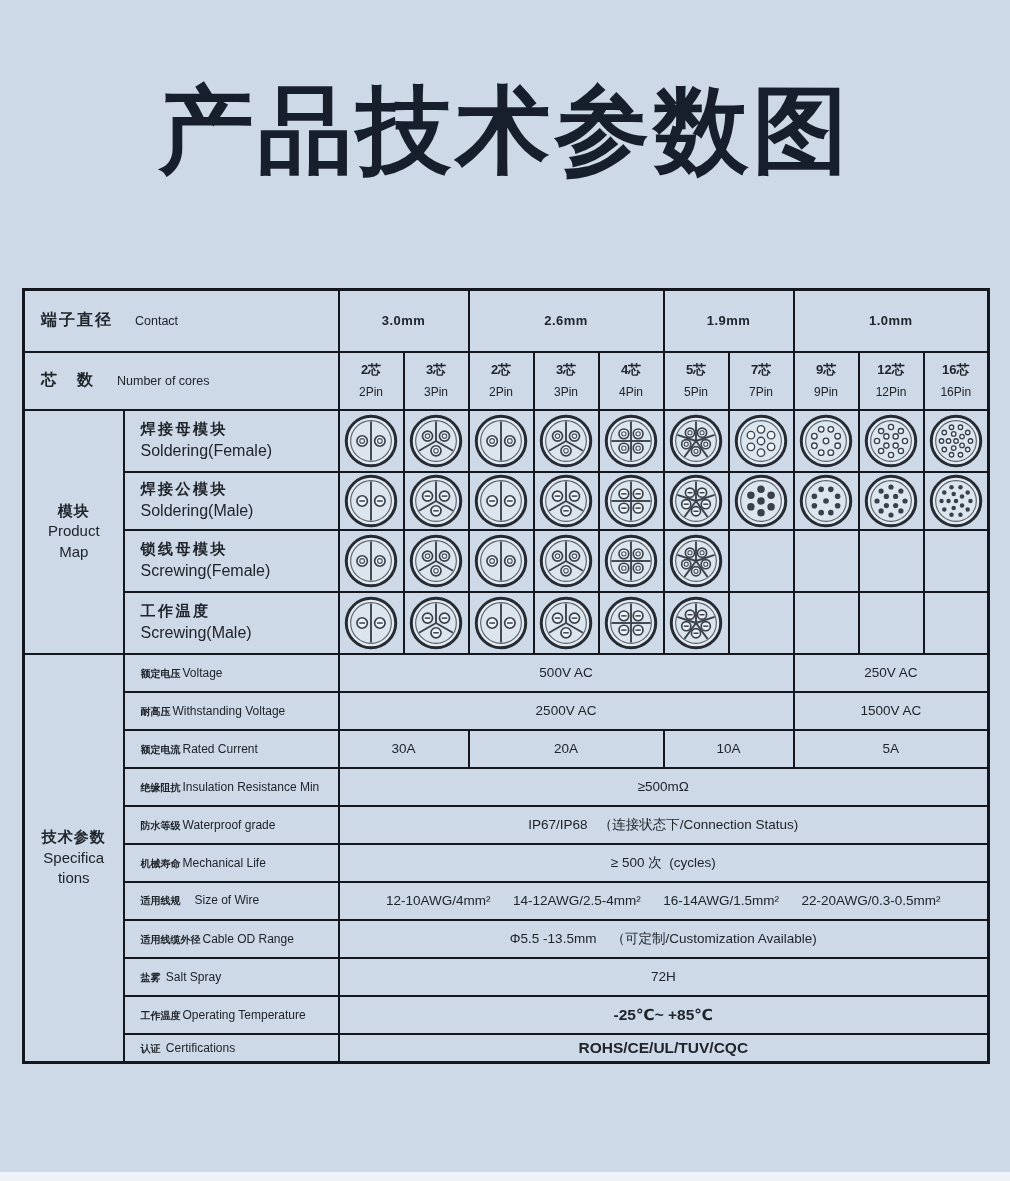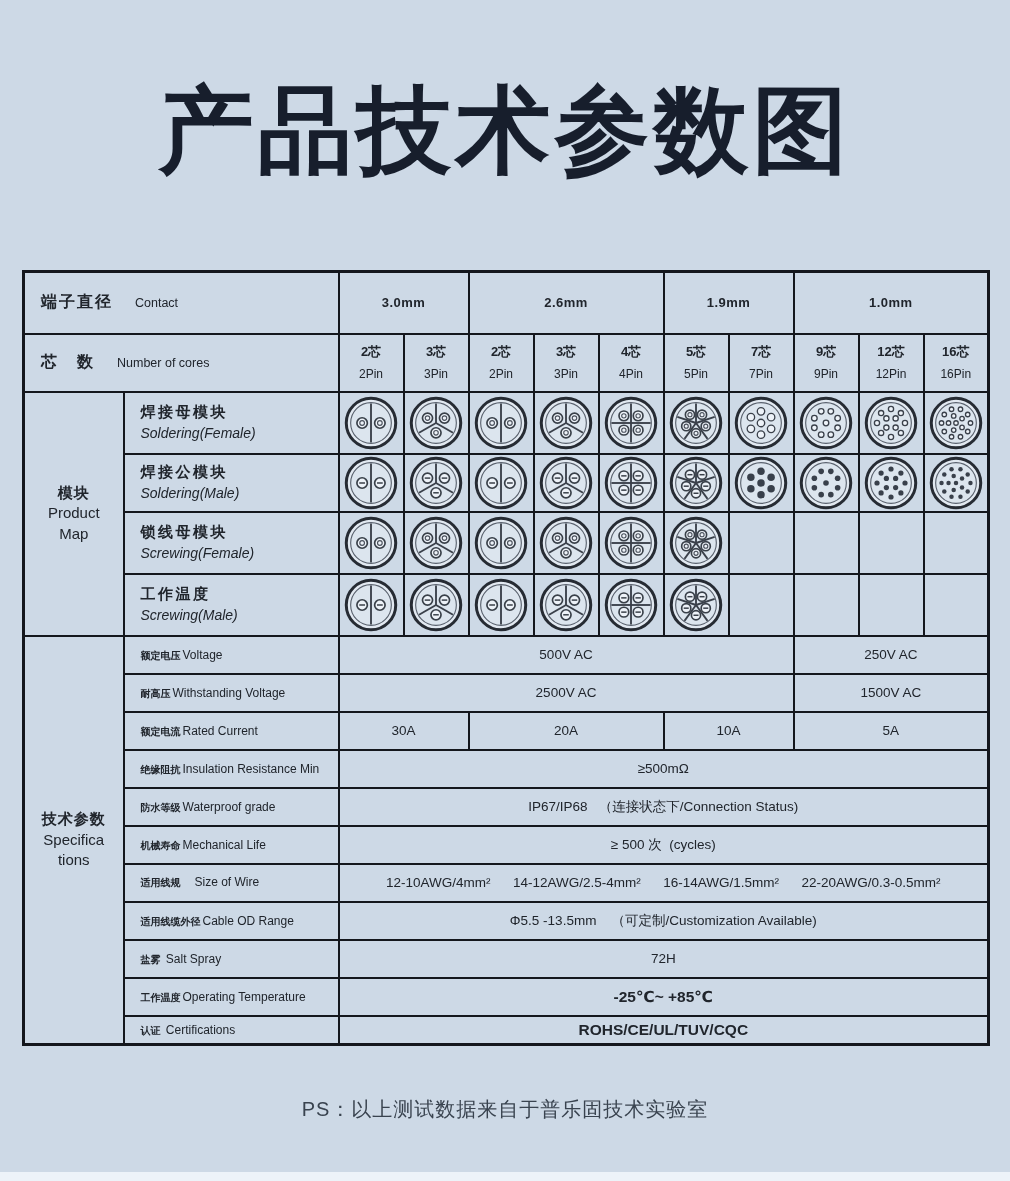--- a/index.html
+++ b/index.html
@@ -10,36 +10,36 @@
   html,body{margin:0;padding:0;}
   .page{
     position:relative;width:1010px;height:1181px;background:var(--bg);
     font-family:"Liberation Sans","DejaVu Sans",sans-serif;color:var(--ink);overflow:hidden;
   }
   .title{
     margin:0;position:absolute;top:76px;left:0;width:100%;text-align:center;
     font-size:95px;font-weight:900;letter-spacing:4px;color:#171e2c;line-height:1.15;
   }
   .spec-table{
-    position:absolute;left:22px;top:270px;width:966px;
+    position:absolute;left:22px;top:288px;width:966px;
     border-collapse:collapse;table-layout:fixed;border:3px solid var(--line);
   }
   .spec-table td{
     border:2px solid var(--line);text-align:center;vertical-align:middle;
     padding:0;font-size:13px;color:var(--ink);
   }
   td.lbl{text-align:left;padding:0 6px 0 16px;white-space:nowrap;}
   .zh-lg{font-weight:bold;font-size:16px;letter-spacing:2px;}
   .en-sm{font-size:12.5px;}
   .gap-lg{margin-left:22px;}
   .dia{font-weight:bold;font-size:14px;letter-spacing:.5px;margin-left:31px;}
   .core-zh{display:block;font-weight:bold;font-size:13px;line-height:1.2;}
   .core-en{display:block;font-size:12px;line-height:1.2;margin-top:8px;}
   .mod-zh{display:block;font-weight:bold;font-size:15px;letter-spacing:2.5px;line-height:1.25;}
-  .mod-en{display:block;font-size:14px;line-height:1.25;margin-top:3px;font-style:italic;}
+  .mod-en{display:block;font-size:16px;line-height:1.25;margin-top:3px;}
   td.sb{text-align:center;}
   .sb-zh{display:block;font-weight:bold;font-size:15px;letter-spacing:1px;line-height:1.35;}
   .sb-en{display:block;font-size:15px;line-height:1.35;}
   .spec-zh{font-weight:bold;font-size:10px;}
   .spec-en{font-size:12px;margin-left:2px;}
   td.val{white-space:pre;font-size:13.5px;}
   td.val.strong{font-weight:bold;font-size:15.5px;}
   td.img-cell{line-height:0;}
   .footer-note{
     position:absolute;top:1096px;left:0;width:100%;text-align:center;
@@ -650,15 +650,14 @@
           <td class="lbl"><span class="spec-zh">工作温度</span><span class="spec-en">Operating Temperature</span></td>
           <td class="val strong" colspan="10">-25℃~ +85℃</td>
         </tr>
         <tr style="height:29px">
           <td class="lbl"><span class="spec-zh">认证</span><span class="spec-en"> Certifications</span></td>
           <td class="val strong" colspan="10">ROHS/CE/UL/TUV/CQC</td>
         </tr>
       </tbody>
   </table>
 
-  <div class="footer-note">PS：以上测试数据来自于普乐固技术实验室</div>
   <div class="bottom-strip"></div>
 </div>
 
 </body></html>

